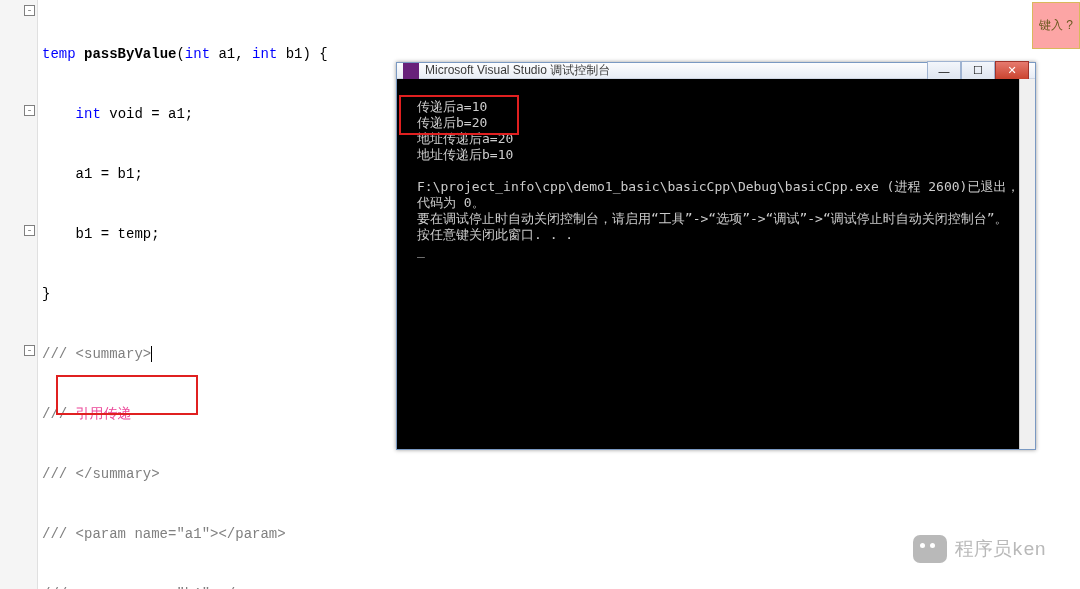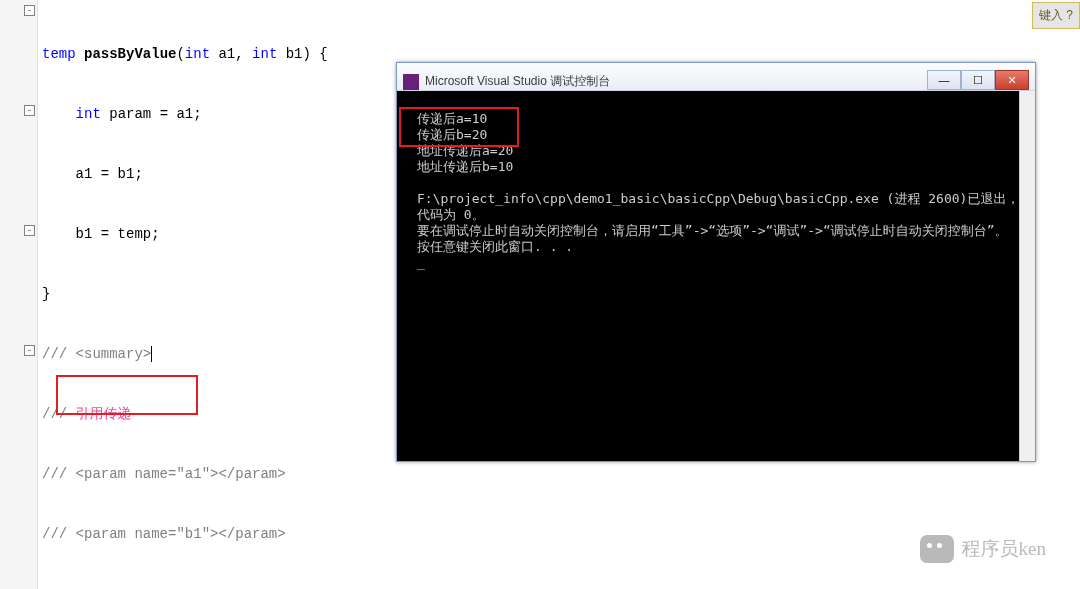--- a/index.html
+++ b/index.html
@@ -68,24 +68,24 @@
   .console-window {
     position: absolute;
     left: 396px;
     top: 62px;
     width: 640px;
     border: 1px solid #7a99c2;
     box-shadow: 0 0 4px rgba(0,0,0,0.4);
     background: #fff;
   }
   .titlebar {
-    height: 28px;
+    height: 16px;
     background: linear-gradient(#fdfdfe, #e8edf5);
     display: flex;
-    align-items: flex-end;
+    align-items: center;
     padding: 0 6px;
     border-bottom: 1px solid #cfd6e3;
   }
   .title-icon {
     width: 16px;
     height: 16px;
     margin-right: 6px;
     background: #68217a;
     display: inline-block;
   }
@@ -129,21 +129,21 @@
     top: 0;
     bottom: 0;
     width: 16px;
     background: #f0f0f0;
     border-left: 1px solid #d0d0d0;
   }
   .watermark {
     position: absolute;
     right: 34px;
     bottom: 26px;
-    font-family: Liberation Serif, serif;
+    font-family: Liberation Mono, monospace;
     font-size: 19px;
     color: #b9b9b9;
     display: flex;
     align-items: center;
     gap: 8px;
   }
   .wechat-icon {
     width: 34px;
     height: 28px;
     border-radius: 7px;
@@ -156,45 +156,46 @@
     background: #fff;
     border-radius: 50%;
   }
   .wechat-icon::before { width:5px;height:5px;left:7px;top:8px; }
   .wechat-icon::after  { width:5px;height:5px;left:17px;top:8px; }
   .ime-hint {
     position: absolute;
     right: 0;
     top: 2px;
     border: 1px solid #d9b85c;
-    background: #e5e5e5;
+    background: #fca5a5;
     color: #6a5a1f;
     font-family: "Microsoft YaHei", sans-serif;
     font-size: 12px;
-    padding: 4px 6px;
+    padding: 14px 6px;
   }
 </style>
 </head>
 <body>
 
 <div class="editor">
   <div class="gutter">
     <div class="fold" style="top:5px">-</div>
     <div class="fold" style="top:105px">-</div>
     <div class="fold" style="top:225px">-</div>
     <div class="fold" style="top:345px">-</div>
   </div>
   <div class="code-lines">
     <div class="line"><span class="kw">temp</span><span class="ident"> </span><span class="ident">passByValue</span><span>(</span><span class="kw">int</span><span> a1, </span><span class="kw">int</span><span> b1) {</span></div>
-    <div class="line"><span>    </span><span class="kw">int</span><span> param = a1;</span></div>
+    <div class="line"><span>    </span><span class="kw">int</span><span> void = a1;</span></div>
     <div class="line">    a1 = b1;</div>
     <div class="line">    b1 = temp;</div>
     <div class="line">}</div>
     <div class="line"><span class="xml-comment">/// &lt;summary&gt;</span><span class="cursor-caret"></span></div>
     <div class="line"><span class="xml-comment">/// </span><span class="comment">引用传递</span></div>
+    <div class="line"><span class="xml-comment">/// &lt;/summary&gt;</span></div>
     <div class="line"><span class="xml-comment">/// &lt;param name="a1"&gt;&lt;/param&gt;</span></div>
     <div class="line"><span class="xml-comment">/// &lt;param name="b1"&gt;&lt;/param&gt;</span></div>
     
     
     
     
     
     
     
     

